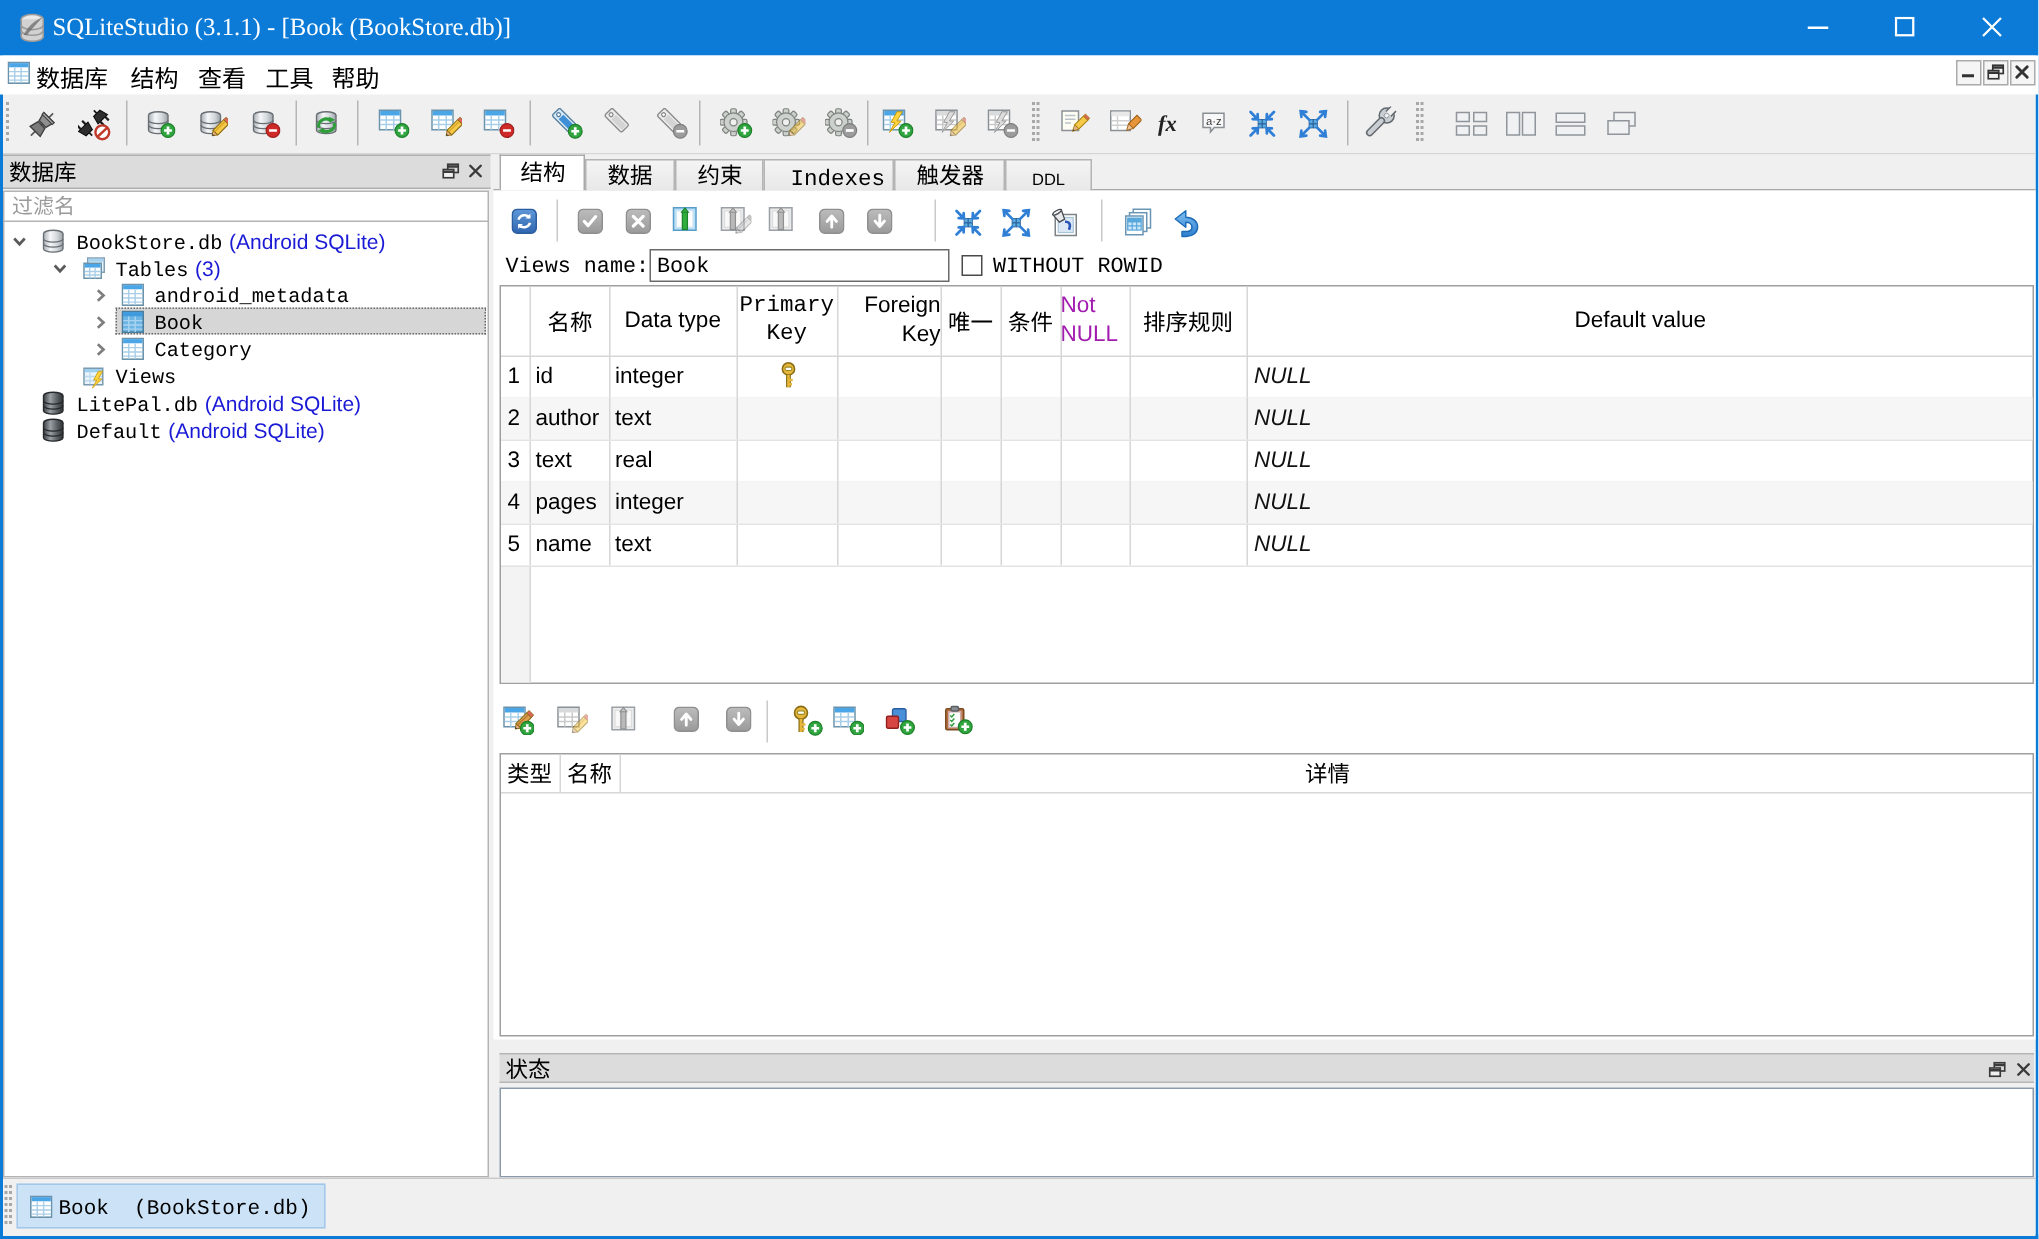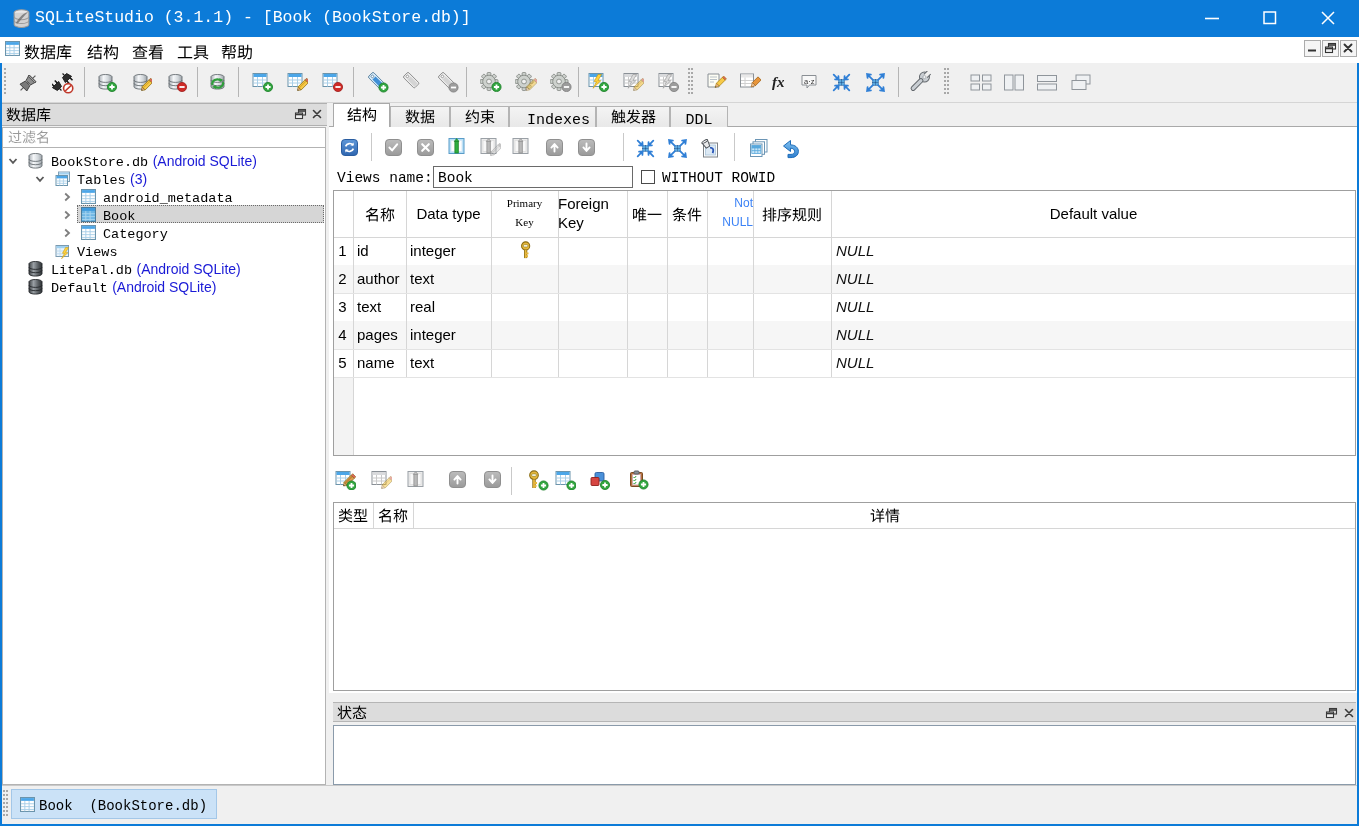--- a/index.html
+++ b/index.html
@@ -131,21 +131,21 @@
 <div style="position:absolute;left:0;top:0;width:1359px;height:37px;background:#0c7bd8"></div>
 <div style="position:absolute;left:0;top:37px;width:2px;height:789px;background:#0c7bd8"></div>
 <div style="position:absolute;left:1357px;top:37px;width:2px;height:789px;background:#0c7bd8"></div>
 <div style="position:absolute;left:0;top:823px;width:1359px;height:3px;background:#0c7bd8"></div>
 <svg style="position:absolute;left:12px;top:8px" width="19" height="21" viewBox="0 0 18 20">
     <ellipse cx="9" cy="4.6" rx="7" ry="3" fill="#e8e8e8" stroke="#9a9a9a"></ellipse>
     <path d="M2 4.6 v11 a7 3 0 0 0 14 0 v-11" fill="#d2d2d2" stroke="#9a9a9a"></path>
     <path d="M2 8.2 a7 3 0 0 0 14 0 M2 11.8 a7 3 0 0 0 14 0" fill="none" stroke="#9a9a9a"></path>
     <path d="M3.5 14.5 C7 8 12 4.5 15.5 3.5 C12.5 6.5 8.5 11 5.5 14.8 Z" fill="#6a6a6a" opacity="0.75"></path>
   </svg>
-<div style="position:absolute;left:35px;top:0px;height:37px;color:#fff;font-size:16.5px;line-height:36px;font-family:Liberation Mono, monospace">SQLiteStudio (3.1.1) - [Book (BookStore.db)]</div>
+<div style="position:absolute;left:35px;top:0px;height:37px;color:#fff;font-size:16.5px;line-height:36px;font-family:Liberation Serif, serif">SQLiteStudio (3.1.1) - [Book (BookStore.db)]</div>
 <svg style="position:absolute;left:1205px;top:17px" width="14" height="3" viewBox="0 0 14 3">
     <path d="M0 1.5 h14" stroke="#fff" stroke-width="1.6"></path>
   </svg>
 <svg style="position:absolute;left:1263px;top:11px" width="14" height="14" viewBox="0 0 14 14">
     <rect x="1" y="1" width="11.5" height="11.5" fill="none" stroke="#fff" stroke-width="1.5"></rect>
   </svg>
 <svg style="position:absolute;left:1320px;top:10px" width="16" height="16" viewBox="0 0 16 16">
     <path d="M2 2 L14 14 M14 2 L2 14" stroke="#fff" stroke-width="1.5"></path>
   </svg>
 <div style="position:absolute;left:0;top:37px;width:1359px;height:26px;background:#fff"></div>
@@ -630,21 +630,21 @@
 <div style="position:absolute;left:509px;top:110px;width:99px;text-align:center"><span style="font-family:'Liberation Mono',monospace;font-size:15px;line-height:15px">Indexes</span></div>
 <div style="position:absolute;left:596px;top:106px;width:74px;height:21px;background:linear-gradient(#f4f4f4,#e8e8e8);border:1px solid #b4b4b4;border-bottom:none;box-sizing:border-box"></div>
 <div style="position:absolute;left:596px;top:109px;width:74px;text-align:center"><svg width="15" height="15" viewBox="0 0 1000 1000" fill="#000" style="display:inline-block;vertical-align:top">
       <use href="#u89e6"></use>
     </svg><svg width="15" height="15" viewBox="0 0 1000 1000" fill="#000" style="display:inline-block;vertical-align:top">
       <use href="#u53d1"></use>
     </svg><svg width="15" height="15" viewBox="0 0 1000 1000" fill="#000" style="display:inline-block;vertical-align:top">
       <use href="#u5668"></use>
     </svg></div>
 <div style="position:absolute;left:670px;top:106px;width:58px;height:21px;background:linear-gradient(#f4f4f4,#e8e8e8);border:1px solid #b4b4b4;border-bottom:none;box-sizing:border-box"></div>
-<div style="position:absolute;left:670px;top:110px;width:58px;text-align:center"><span style="font-family:Liberation Mono, monospace;font-size:15px;line-height:15px">DDL</span></div>
+<div style="position:absolute;left:670px;top:110px;width:58px;text-align:center"><span style="font-family:Liberation Sans, sans-serif;font-size:11px;line-height:15px">DDL</span></div>
 <div style="position:absolute;left:329px;top:127px;width:1028px;height:566px;background:#fff"></div>
 <svg style="position:absolute;left:341px;top:139px" width="17" height="17" viewBox="0 0 17 17">
     <defs>
       <linearGradient id="g341_139" x1="0" y1="0" x2="0" y2="1">
         <stop offset="0" stop-color="#5e97d8"></stop>
         <stop offset="1" stop-color="#2f66b0"></stop>
       </linearGradient>
     </defs>
     <rect x="0.5" y="0.5" width="16" height="16" rx="3.4" fill="url(#g341_139)" stroke="#2a5da0"></rect>
     <path d="M12.2 6.2 A4.4 4.4 0 0 0 4.6 7.4 M4.8 10.8 A4.4 4.4 0 0 0 12.4 9.6" fill="none" stroke="#fff" stroke-width="1.7"></path>
@@ -789,39 +789,39 @@
 <div style="position:absolute;left:333px;top:190px;width:1023px;height:266px;background:#fff;border:1px solid #9f9f9f;box-sizing:border-box"></div>
 <div style="position:absolute;left:334px;top:377px;width:19px;height:78px;background:#f3f3f3;border-right:1px solid #d6d6d6"></div>
 <div style="position:absolute;left:353px;top:207px;width:53px;text-align:center"><svg width="15" height="15" viewBox="0 0 1000 1000" fill="#000" style="display:inline-block;vertical-align:top">
       <use href="#u540d"></use>
     </svg><svg width="15" height="15" viewBox="0 0 1000 1000" fill="#000" style="display:inline-block;vertical-align:top">
       <use href="#u79f0"></use>
     </svg></div>
 <div style="position:absolute;left:406px;top:204px;width:85px;text-align:center;font-family:'Liberation Sans',sans-serif;font-size:15px;color:#000">
     <div style="line-height:19px">Data type</div>
   </div>
-<div style="position:absolute;left:491px;top:194px;width:67px;text-align:center;font-family:Liberation Serif, serif;font-size:11px;color:#000">
+<div style="position:absolute;left:491px;top:194px;width:67px;text-align:center;font-family:Liberation Mono, monospace;font-size:15px;color:#000">
     <div style="line-height:19px">Primary</div>
     <div style="line-height:19px">Key</div>
   </div>
-<div style="position:absolute;left:558px;top:194px;width:69px;text-align:left;font-family:'Liberation Sans',sans-serif;font-size:15px;color:#000">
+<div style="position:absolute;left:558px;top:194px;width:69px;text-align:right;font-family:'Liberation Sans',sans-serif;font-size:15px;color:#000">
     <div style="line-height:19px">Foreign</div>
     <div style="line-height:19px">Key</div>
   </div>
 <div style="position:absolute;left:627px;top:207px;width:40px;text-align:center"><svg width="15" height="15" viewBox="0 0 1000 1000" fill="#000" style="display:inline-block;vertical-align:top">
       <use href="#u552f"></use>
     </svg><svg width="15" height="15" viewBox="0 0 1000 1000" fill="#000" style="display:inline-block;vertical-align:top">
       <use href="#u4e00"></use>
     </svg></div>
 <div style="position:absolute;left:667px;top:207px;width:40px;text-align:center"><svg width="15" height="15" viewBox="0 0 1000 1000" fill="#000" style="display:inline-block;vertical-align:top">
       <use href="#u6761"></use>
     </svg><svg width="15" height="15" viewBox="0 0 1000 1000" fill="#000" style="display:inline-block;vertical-align:top">
       <use href="#u4ef6"></use>
     </svg></div>
-<div style="position:absolute;left:707px;top:194px;width:46px;text-align:right;font-family:'Liberation Sans',sans-serif;font-size:12px;color:#3b82f6">
+<div style="position:absolute;left:707px;top:194px;width:46px;text-align:left;font-family:'Liberation Sans',sans-serif;font-size:15px;color:#a21caf">
     <div style="line-height:19px">Not</div>
     <div style="line-height:19px">NULL</div>
   </div>
 <div style="position:absolute;left:753px;top:207px;width:78px;text-align:center"><svg width="15" height="15" viewBox="0 0 1000 1000" fill="#000" style="display:inline-block;vertical-align:top">
       <use href="#u6392"></use>
     </svg><svg width="15" height="15" viewBox="0 0 1000 1000" fill="#000" style="display:inline-block;vertical-align:top">
       <use href="#u5e8f"></use>
     </svg><svg width="15" height="15" viewBox="0 0 1000 1000" fill="#000" style="display:inline-block;vertical-align:top">
       <use href="#u89c4"></use>
     </svg><svg width="15" height="15" viewBox="0 0 1000 1000" fill="#000" style="display:inline-block;vertical-align:top">

